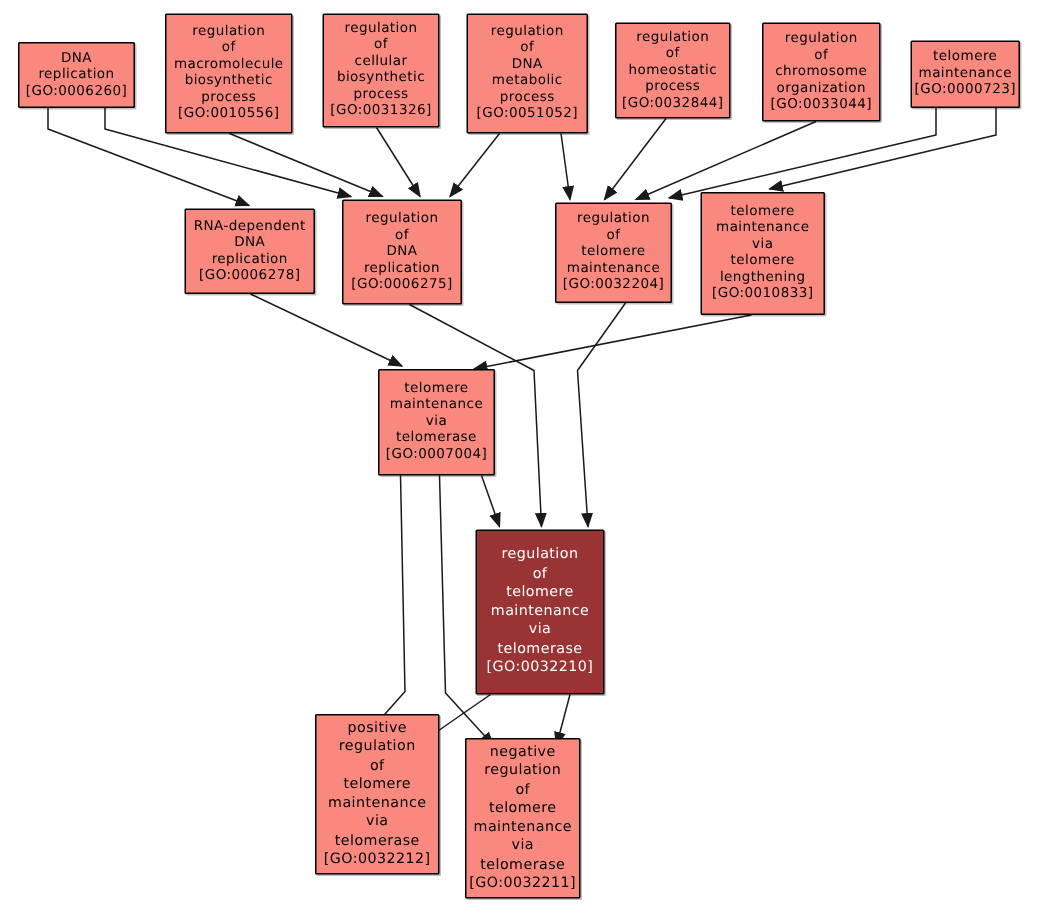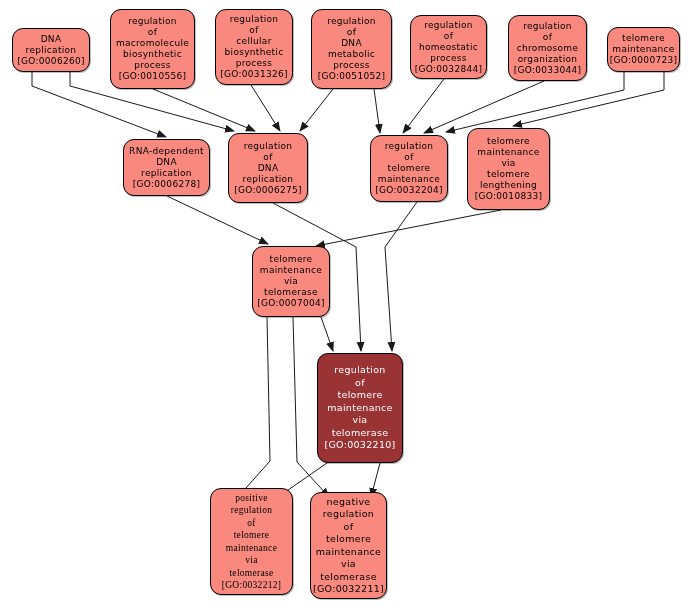--- a/index.html
+++ b/index.html
@@ -8,21 +8,21 @@
     width:696px;height:615px;
     background:#ffffff;
     font-family:"DejaVu Sans","Liberation Sans",sans-serif;
     overflow:hidden;
   }
   #edges{position:absolute;left:0;top:0;width:696px;height:615px;}
   .node{
     position:absolute;
     box-sizing:border-box;
     border:1px solid #000000;
-    border-radius:11px;
+    border-radius:1px;
     display:flex;
     align-items:center;
     justify-content:center;
     text-align:center;
     box-shadow:1px 1px 0 rgba(0,0,0,0.25);
   }
   .node .lbl{
     white-space:pre-line;
     font-size:9px;
     line-height:11px;
@@ -147,21 +147,21 @@
     </div>
     <div class="node node--big" title="regulation of telomere maintenance via telomerase [GO:0032210]" style="left: 317px; top: 353px; width: 86px; height: 110px; background: rgb(154, 51, 52); border-color: rgb(0, 0, 0); color: rgb(255, 255, 255);">
       <div class="lbl">regulation
 of
 telomere
 maintenance
 via
 telomerase
 [GO:0032210]</div>
     </div>
-    <div class="node node--big" title="positive regulation of telomere maintenance via telomerase [GO:0032212]" style="left: 210px; top: 488px; width: 83px; height: 107px; background: rgb(249, 137, 127); border-color: rgb(0, 0, 0); color: rgb(0, 0, 0); font-family: Liberation Serif, serif;">
+    <div class="node node--big" title="positive regulation of telomere maintenance via telomerase [GO:0032212]" style="left: 210px; top: 476px; width: 83px; height: 107px; background: rgb(249, 137, 127); border-color: rgb(0, 0, 0); color: rgb(0, 0, 0);">
       <div class="lbl">positive
 regulation
 of
 telomere
 maintenance
 via
 telomerase
 [GO:0032212]</div>
     </div>
     <div class="node node--big" title="negative regulation of telomere maintenance via telomerase [GO:0032211]" style="left: 310px; top: 492px; width: 77px; height: 107px; background: rgb(249, 137, 127); border-color: rgb(0, 0, 0); color: rgb(0, 0, 0);">

